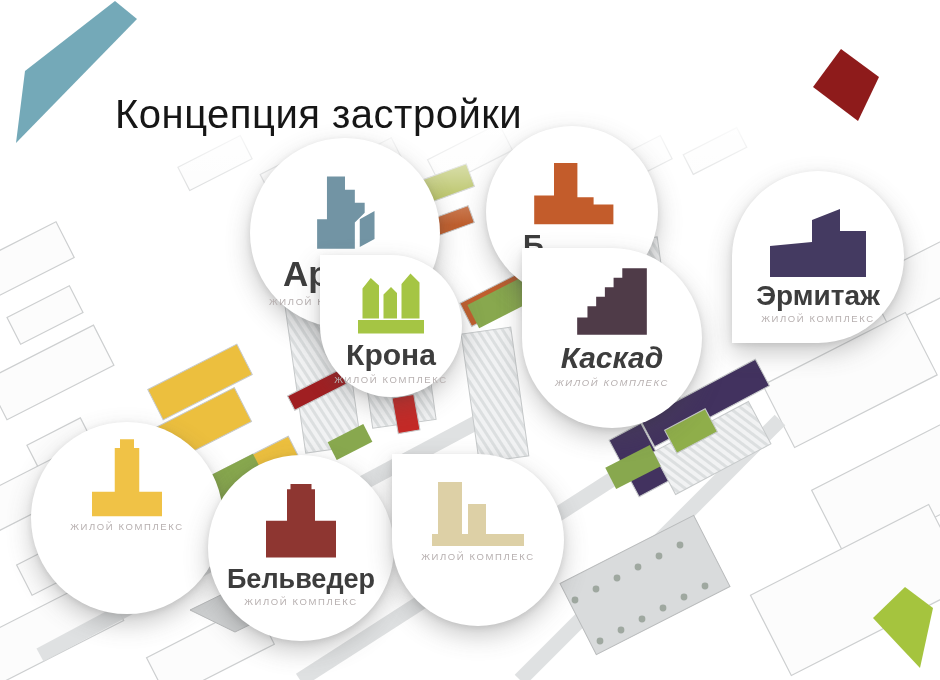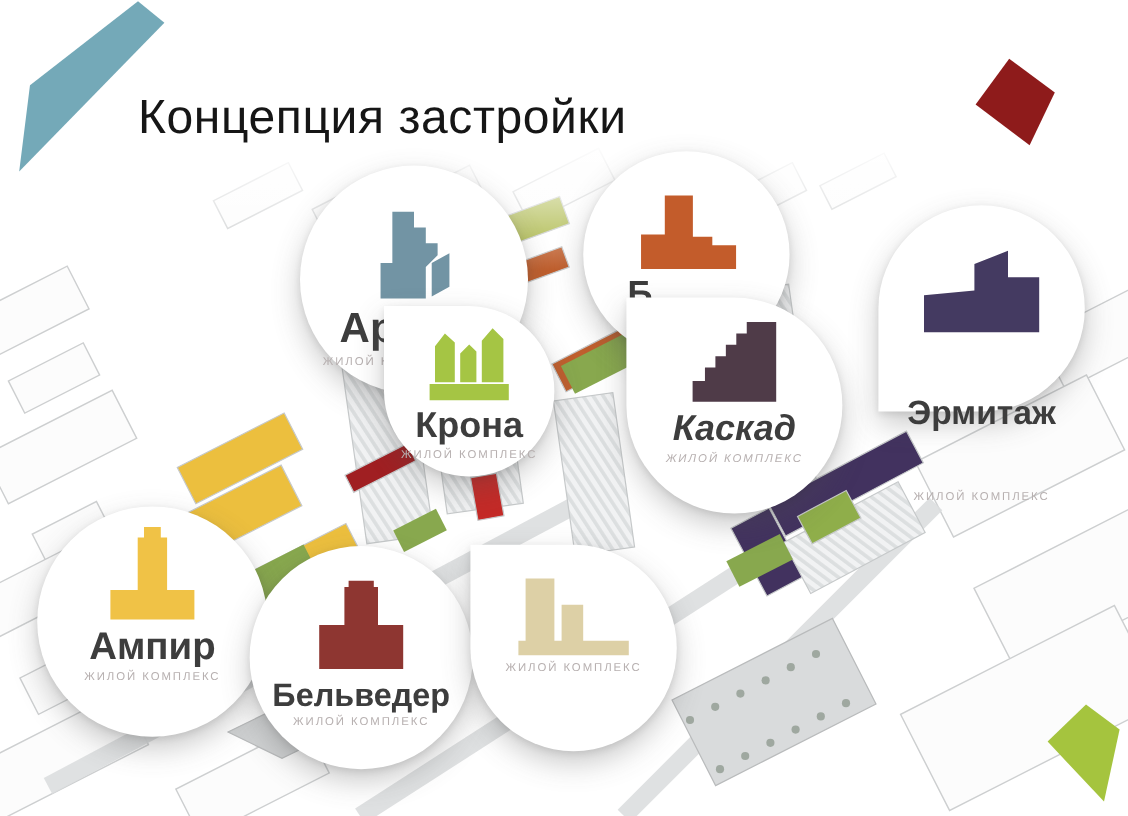--- a/index.html
+++ b/index.html
@@ -8,21 +8,21 @@
     background:#ffffff;font-family:"Liberation Sans",sans-serif;
   }
   .slide svg{display:block;}
   #city{position:absolute;left:0;top:0;width:940px;height:680px;z-index:0;}
   .fade-top{position:absolute;left:0;top:0;width:940px;height:225px;z-index:1;
     background:linear-gradient(#ffffff 52%,rgba(255,255,255,0));pointer-events:none;}
   .fade-edge{position:absolute;inset:0;z-index:1;pointer-events:none;
     background:radial-gradient(130% 105% at 50% 46%,rgba(255,255,255,0) 62%,rgba(255,255,255,.8) 98%);}
   #decor{position:absolute;left:0;top:0;width:940px;height:680px;z-index:2;pointer-events:none;}
   .title{
-    position:absolute;left:115px;top:76px;z-index:3;
+    position:absolute;left:115px;top:92px;z-index:3;
     font-size:40px;font-weight:400;color:#161616;letter-spacing:.5px;white-space:nowrap;
   }
   .badge{
     position:absolute;background:#fff;display:flex;flex-direction:column;align-items:center;
     box-shadow:0 10px 24px rgba(80,80,80,.30),0 2px 6px rgba(0,0,0,.10);
     box-sizing:border-box;
   }
   .bicon{flex:0 0 auto;}
   .bname{font-weight:700;color:#3d3d3d;line-height:1.05;margin-top:4px;white-space:nowrap;}
   .bsub{font-size:9.5px;letter-spacing:1.6px;color:#b7b0b0;margin-top:3px;white-space:nowrap;}
@@ -34,21 +34,21 @@
   #b-orange{left:486px;top:126px;width:172px;height:172px;border-radius:50%;z-index:3;padding-top:28px;}
   #b-orange .bicon{width:92px;height:72px;}
   #b-orange .bname{font-size:29px;align-self:flex-start;margin-left:37px;}
   #b-orange .bsub{align-self:flex-start;margin-left:38px;}
   #b-krona{left:320px;top:255px;width:142px;height:142px;border-radius:0 50% 50% 50%;z-index:4;padding-top:8px;align-items:center;}
   #b-krona .bicon{width:82px;height:72px;}
   #b-krona .bname{font-size:30px;}
   #b-kaskad{left:522px;top:248px;width:180px;height:180px;border-radius:0 50% 50% 50%;z-index:4;padding-top:14px;font-style:italic;}
   #b-kaskad .bicon{width:96px;height:76px;}
   #b-kaskad .bname{font-size:30px;}
-  #b-hermitage{left:732px;top:171px;width:172px;height:172px;border-radius:50% 50% 50% 0;z-index:4;padding-top:30px;gap:48px;}
+  #b-hermitage{left:732px;top:171px;width:172px;height:172px;border-radius:50% 50% 50% 0;z-index:4;padding-top:30px;}
   #b-hermitage .bicon{width:102px;height:76px;}
   #b-hermitage .bname{font-size:28px;}
   #b-ampir{left:31px;top:422px;width:192px;height:192px;border-radius:50%;z-index:4;padding-top:12px;}
   #b-ampir .bicon{width:104px;height:84px;}
   #b-ampir .bname{font-size:32px;}
   #b-belveder{left:208px;top:455px;width:186px;height:186px;border-radius:50%;z-index:5;padding-top:22px;}
   #b-belveder .bicon{width:88px;height:84px;}
   #b-belveder .bname{font-size:27px;}
   #b-prado{left:392px;top:454px;width:172px;height:172px;border-radius:0 50% 50% 50%;z-index:6;padding-top:20px;}
   #b-prado .bicon{width:106px;height:74px;}
@@ -189,21 +189,20 @@
       <path d="M2,76 V45 L44,41 V19 L72,8 V30 H98 V76 Z" fill="#443a61"></path>
     </svg>
     <div class="bname">Эрмитаж</div>
     <div class="bsub">ЖИЛОЙ КОМПЛЕКС</div>
   </div>
 
   <div class="badge" id="b-ampir">
     <svg class="bicon" viewBox="0 0 100 96">
       <path d="M10,94 V66 H36 V16 H42 V6 H58 V16 H64 V66 H90 V94 Z" fill="#f0c246"></path>
     </svg>
-    <div class="bname">Ампир</div>
     <div class="bsub">ЖИЛОЙ КОМПЛЕКС</div>
   </div>
 
   <div class="badge" id="b-belveder">
     <svg class="bicon" viewBox="0 0 100 96">
       <path d="M10,92 V50 H34 V14 H38 V8 H62 V14 H66 V50 H90 V92 Z" fill="#8e3631"></path>
     </svg>
     <div class="bname">Бельведер</div>
     <div class="bsub">ЖИЛОЙ КОМПЛЕКС</div>
   </div>

